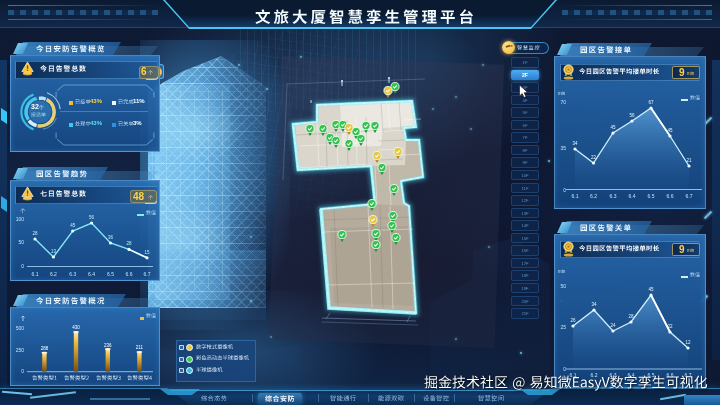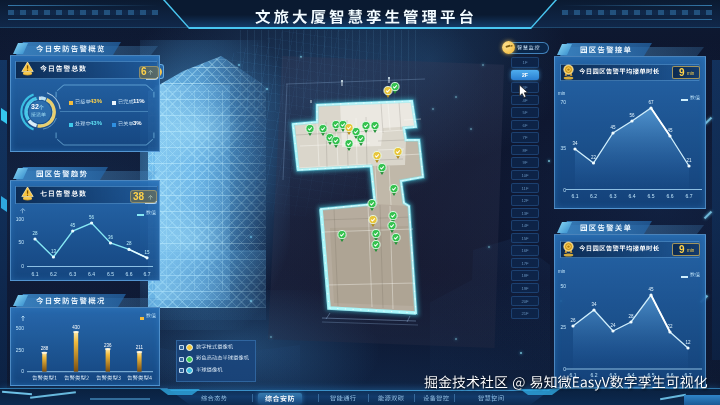--- a/index.html
+++ b/index.html
@@ -503,21 +503,21 @@
       <ellipse cx="7.5" cy="12.1" rx="4.6" ry="1.6" fill="#f6c84c"></ellipse>
       <path d="M7.5,1 L13.2,10.6 H1.8 Z" fill="#f9c33c" stroke="#fff0c0" stroke-width=".7"></path>
       <rect x="6.9" y="4.2" width="1.3" height="3.6" rx=".6" fill="#7a4e08"></rect>
       <rect x="6.9" y="8.6" width="1.3" height="1.3" rx=".6" fill="#7a4e08"></rect>
     </svg>
 <div class="abs" style="left:40px;top:189.5px;">
       <svg width="48" height="9" viewBox="0 0 48 9">
         <path d="M2.3 0.4V2.6L0.3 2.9L0.4 3.7L2.3 3.5V5.2C2.3 6.3 2.6 6.6 3.6 6.6C3.9 6.6 4.9 6.6 5.2 6.6C6.2 6.6 6.5 6.1 6.6 4.7C6.4 4.6 6 4.4 5.8 4.3C5.7 5.5 5.6 5.7 5.1 5.7C4.9 5.7 3.9 5.7 3.7 5.7C3.3 5.7 3.2 5.7 3.2 5.2V3.3L6.8 2.8L6.6 1.9L3.2 2.5V0.4Z M9.7 3.8H12.9V5.4H9.7ZM9.7 3V1.5H12.9V3ZM8.9 0.6V6.7H9.7V6.2H12.9V6.7H13.8V0.6Z M17.1 0.2C16.9 1 16.5 1.8 16 2.2C16.2 2.3 16.6 2.5 16.7 2.7C16.9 2.5 17.1 2.2 17.3 1.9H18.8V2.7H16V3.5H22.2V2.7H19.7V1.9H21.8V1.1H19.7V0.2H18.8V1.1H17.7C17.8 0.9 17.9 0.7 18 0.4ZM16.8 4V6.8H17.7V6.5H20.6V6.8H21.5V4ZM17.7 5.7V4.7H20.6V5.7Z M24.7 4.8V5.2H29.2V4.8ZM24.7 4.2V4.6H29.2V4.2ZM24.6 5.4V6.8H25.4V6.6H28.5V6.8H29.3V5.4ZM25.4 6.1V5.8H28.5V6.1ZM26.3 3.2 26.5 3.5H23.8V4H30V3.5H27.3C27.3 3.3 27.2 3.1 27.1 3ZM24.3 1.1C24.2 1.4 23.9 1.8 23.6 2.1C23.7 2.2 23.9 2.4 24 2.5L24.2 2.4V3.2H24.7V3H25.6C25.7 3.1 25.7 3.2 25.7 3.2C25.9 3.2 26.1 3.2 26.2 3.2C26.4 3.2 26.5 3.2 26.6 3C26.7 2.9 26.8 2.5 26.8 1.8C27 1.9 27.2 2 27.3 2.1C27.4 2 27.5 1.9 27.6 1.8C27.7 2 27.9 2.2 28 2.3C27.7 2.5 27.4 2.6 27 2.7C27.1 2.8 27.3 3.1 27.4 3.3C27.8 3.1 28.2 3 28.5 2.8C28.9 3 29.3 3.2 29.8 3.3C29.9 3.1 30.1 2.8 30.2 2.7C29.8 2.6 29.4 2.5 29.1 2.3C29.3 2 29.5 1.7 29.6 1.3H30.1V0.8H28.2C28.3 0.6 28.4 0.5 28.4 0.3L27.8 0.2C27.6 0.7 27.3 1.3 26.8 1.6V1.6C26.9 1.5 26.9 1.3 26.9 1.3H24.9L24.9 1.2L24.7 1.2H25.1V1H25.7V1.2H26.4V1H27.1V0.5H26.4V0.2H25.7V0.5H25.1V0.2H24.5V0.5H23.8V1H24.5V1.1ZM28.9 1.3C28.8 1.6 28.7 1.7 28.5 1.9C28.3 1.7 28.2 1.5 28 1.3ZM26.1 1.8C26.1 2.3 26.1 2.6 26 2.7C26 2.7 25.9 2.7 25.9 2.7H25.8V1.9H24.5L24.7 1.8ZM24.7 2.3H25.2V2.6H24.7Z M36.4 4.7C36.8 5.2 37.2 5.8 37.3 6.3L38 5.9C37.9 5.4 37.5 4.8 37.1 4.3ZM33.1 4.4V5.7C33.1 6.5 33.3 6.7 34.4 6.7C34.6 6.7 35.5 6.7 35.7 6.7C36.5 6.7 36.8 6.5 36.9 5.6C36.6 5.6 36.3 5.5 36.1 5.3C36 5.9 36 6 35.7 6C35.4 6 34.6 6 34.4 6C34 6 34 5.9 34 5.7V4.4ZM32 4.5C31.9 5.1 31.7 5.7 31.4 6.1L32.2 6.4C32.5 6 32.7 5.3 32.8 4.6ZM33.3 2.4H36.1V3.2H33.3ZM32.4 1.6V4H34.6L34.1 4.4C34.6 4.7 35 5.2 35.3 5.5L35.9 4.9C35.7 4.7 35.3 4.3 34.8 4H37.1V1.6H36.1L36.7 0.6L35.8 0.2C35.7 0.6 35.4 1.2 35.2 1.6H33.9L34.3 1.4C34.2 1 33.9 0.6 33.6 0.2L32.8 0.6C33.1 0.9 33.3 1.3 33.4 1.6Z M42 0.3C41.9 0.6 41.7 0.9 41.5 1.2L42 1.4C42.2 1.2 42.4 0.9 42.7 0.6ZM41.6 4.5C41.5 4.7 41.3 5 41.1 5.1L40.6 4.9L40.8 4.5ZM39.6 5.1C39.9 5.3 40.2 5.4 40.6 5.6C40.2 5.8 39.7 6 39.2 6.1C39.3 6.3 39.5 6.6 39.6 6.8C40.2 6.6 40.8 6.3 41.2 6C41.4 6.1 41.6 6.2 41.8 6.3L42.3 5.8C42.1 5.7 41.9 5.6 41.8 5.5C42.1 5.1 42.4 4.6 42.6 4L42.1 3.8L42 3.8H41.1L41.2 3.5L40.5 3.4C40.4 3.5 40.4 3.7 40.3 3.8H39.4V4.5H40C39.8 4.7 39.7 4.9 39.6 5.1ZM39.5 0.6C39.6 0.9 39.8 1.2 39.9 1.5H39.3V2.1H40.3C40 2.5 39.6 2.8 39.2 2.9C39.3 3.1 39.5 3.4 39.6 3.5C39.9 3.4 40.3 3.1 40.6 2.7V3.4H41.4V2.6C41.7 2.8 41.9 3.1 42.1 3.2L42.5 2.6C42.4 2.5 42 2.3 41.7 2.1H42.7V1.5H41.4V0.2H40.6V1.5H39.9L40.5 1.2C40.4 1 40.3 0.6 40.1 0.3ZM43.3 0.2C43.1 1.5 42.8 2.7 42.3 3.4C42.4 3.5 42.7 3.8 42.9 3.9C43 3.8 43.1 3.5 43.2 3.3C43.4 3.9 43.5 4.3 43.7 4.8C43.4 5.4 42.9 5.8 42.1 6.1C42.3 6.3 42.5 6.7 42.6 6.8C43.2 6.5 43.7 6.1 44.1 5.5C44.5 6 44.8 6.4 45.3 6.7C45.4 6.5 45.7 6.2 45.9 6.1C45.3 5.8 44.9 5.3 44.6 4.8C44.9 4.1 45.1 3.3 45.3 2.3H45.7V1.5H43.8C43.9 1.1 44 0.7 44.1 0.3ZM44.5 2.3C44.4 2.9 44.3 3.4 44.2 3.9C44 3.4 43.8 2.8 43.7 2.3Z" fill="#ffffff"></path>
       </svg>
     </div>
-<div class="abs num" style="left:133px;top:190.5px;font-size:10px;">38</div>
+<div class="abs num" style="left:133px;top:190.5px;font-size:10px;">48</div>
 <div class="abs" style="left:148px;top:194.5px;">
       <svg width="6" height="6" viewBox="0 0 6 6">
         <path d="M2.3 1.7V4.8H2.7V1.7ZM2.5 0.2C2 1 1.1 1.8 0.2 2.2C0.3 2.3 0.4 2.4 0.5 2.5C1.2 2.1 2 1.6 2.5 0.9C3.2 1.7 3.8 2.1 4.6 2.5C4.6 2.4 4.7 2.3 4.8 2.2C4.1 1.8 3.4 1.3 2.7 0.6L2.9 0.4Z" fill="#cfe8d0"></path>
       </svg>
     </div>
 
 <svg class="abs" style="left:0;top:0" width="720" height="405" viewBox="0 0 720 405">
 <path d="M27,266.5 H153" stroke="rgba(170,220,250,.8)" stroke-width="1"></path>
 <polyline points="35,239 53.4,257 72.7,231 91.6,223 110.5,243 129,249.4 147,257.8" fill="none" stroke="#86e8f4" stroke-width="1.4"></polyline>
 <path d="M129,249.4 L147,257.8" stroke="#e8fbff" stroke-width="1.6" fill="none"></path>

